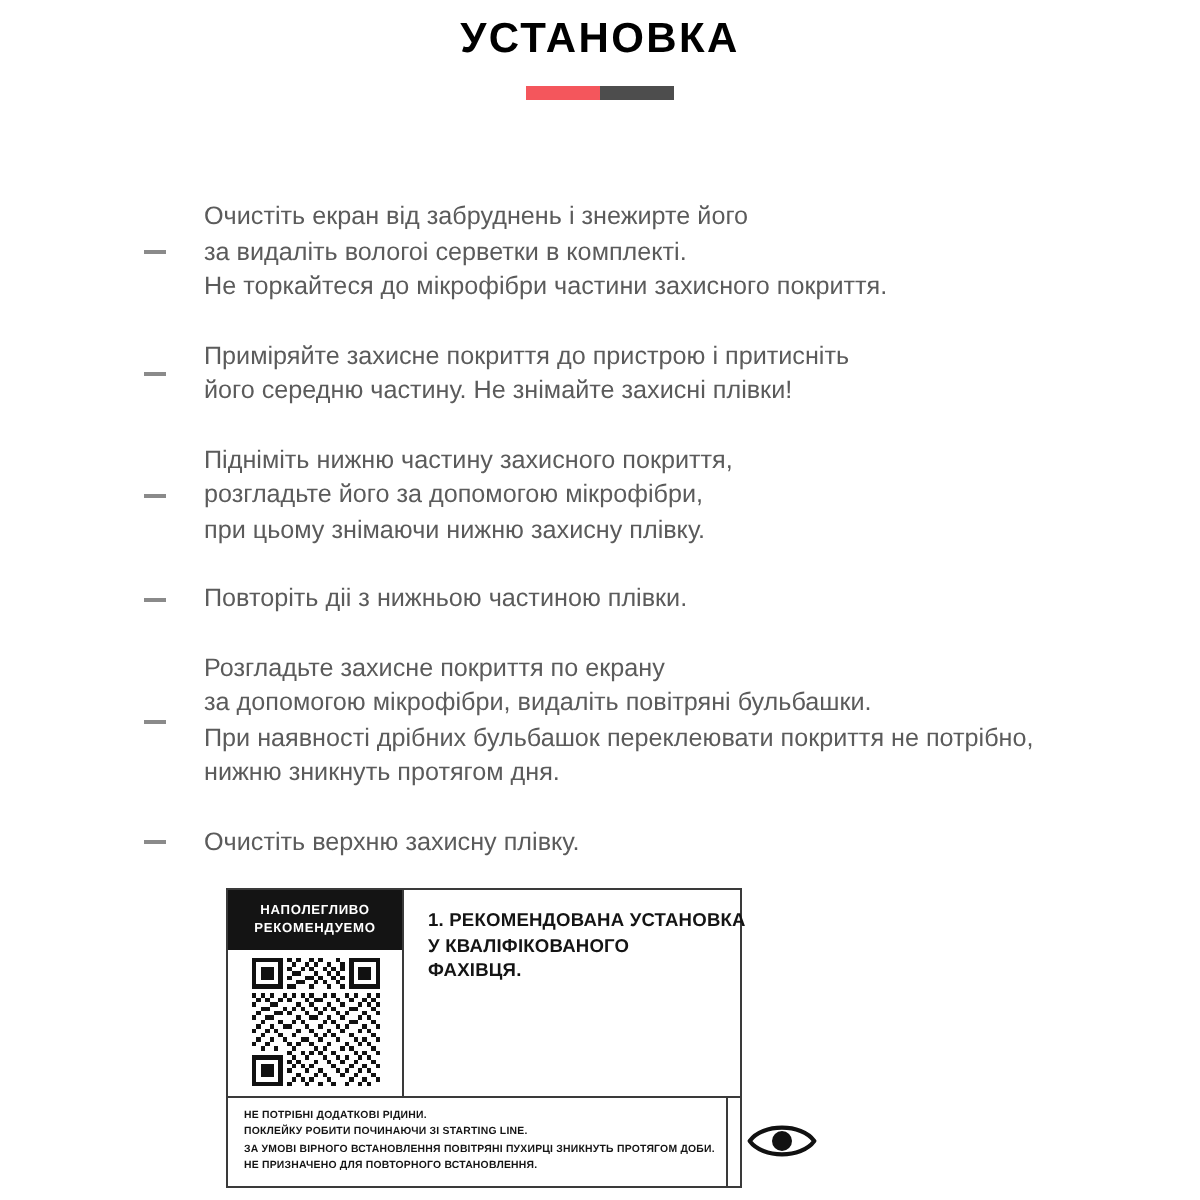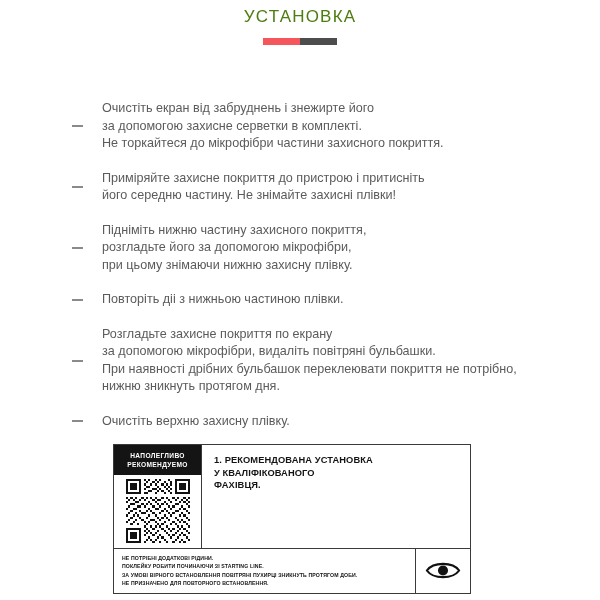--- a/index.html
+++ b/index.html
@@ -22,24 +22,24 @@
     height: 600px;
     background: #fff;
   }
 
   
   .title-block {
     padding-top: 7px;
     text-align: center;
   }
   .page-title {
-    font-size: 17px;
-    font-weight: 400;
+    font-size: 21px;
+    font-weight: 700;
     letter-spacing: 1.2px;
-    color: #4d7c0f;
+    color: #000000;
     line-height: 1.2;
   }
   .title-rule {
     margin: 11px auto 0 auto;
     width: 74px;
     height: 7px;
     display: block;
   }
   .title-rule .seg {
     display: inline-block;
@@ -80,21 +80,21 @@
     line-height: 17.5px;
     color: #5b5b5b;
     white-space: nowrap;
   }
 
   
   .label-card {
     position: absolute;
     left: 113px;
     top: 444px;
-    width: 358px;
+    width: 258px;
     border: 1.5px solid #3a3a3a;
     background: #ffffff;
     box-sizing: border-box;
   }
   .card-upper {
     display: flex;
     align-items: stretch;
     border-bottom: 1.5px solid #3a3a3a;
   }
   .qr-col {
@@ -193,21 +193,21 @@
     <div class="title-rule">
       <span class="seg" style="background: rgb(244, 86, 92);"></span><span class="seg" style="background: rgb(77, 77, 77);"></span>
     </div>
   </div>
 
   <ul class="steps">
       <li class="step">
         <span class="step-dash" aria-label="–"></span>
         <div class="step-lines">
           <div class="step-line">Очистіть екран від забруднень і знежирте його</div>
-          <div class="step-line">за допомогою захисне серветки в комплекті.</div>
+          <div class="step-line">за видаліть вологоі серветки в комплекті.</div>
           <div class="step-line">Не торкайтеся до мікрофібри частини захисного покриття.</div>
         </div>
       </li>
       <li class="step">
         <span class="step-dash" aria-label="–"></span>
         <div class="step-lines">
           <div class="step-line">Приміряйте захисне покриття до пристрою і притисніть</div>
           <div class="step-line">його середню частину. Не знімайте захисні плівки!</div>
         </div>
       </li>

